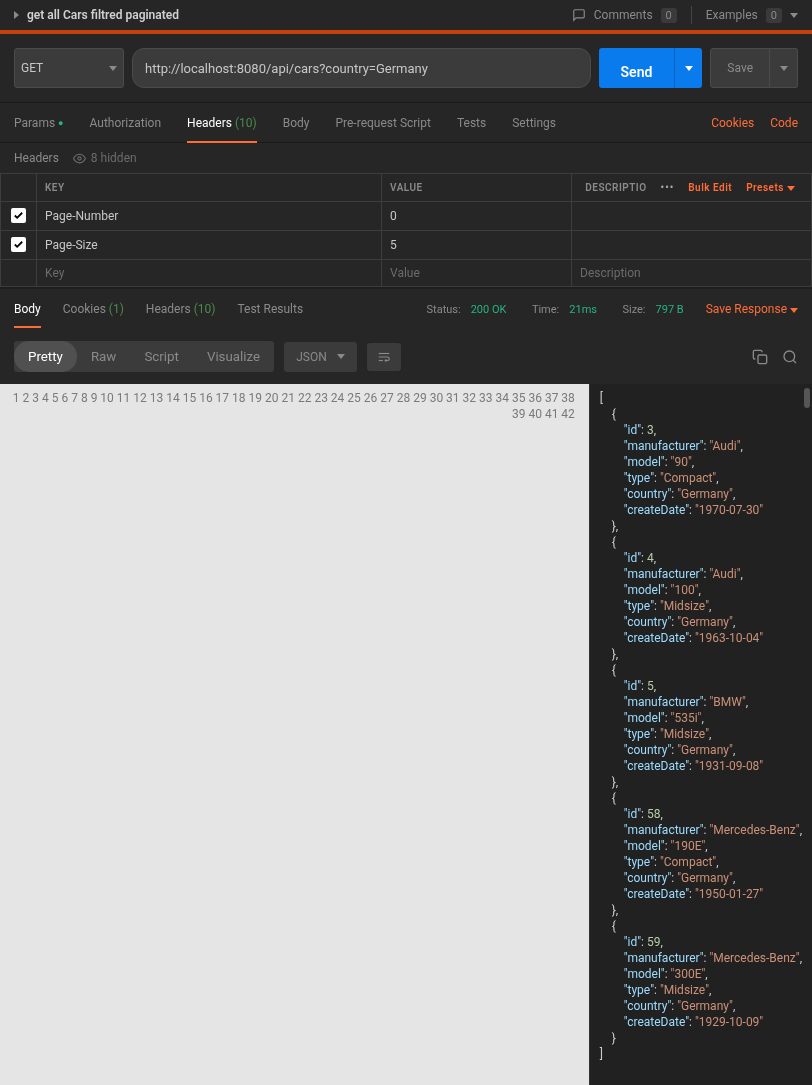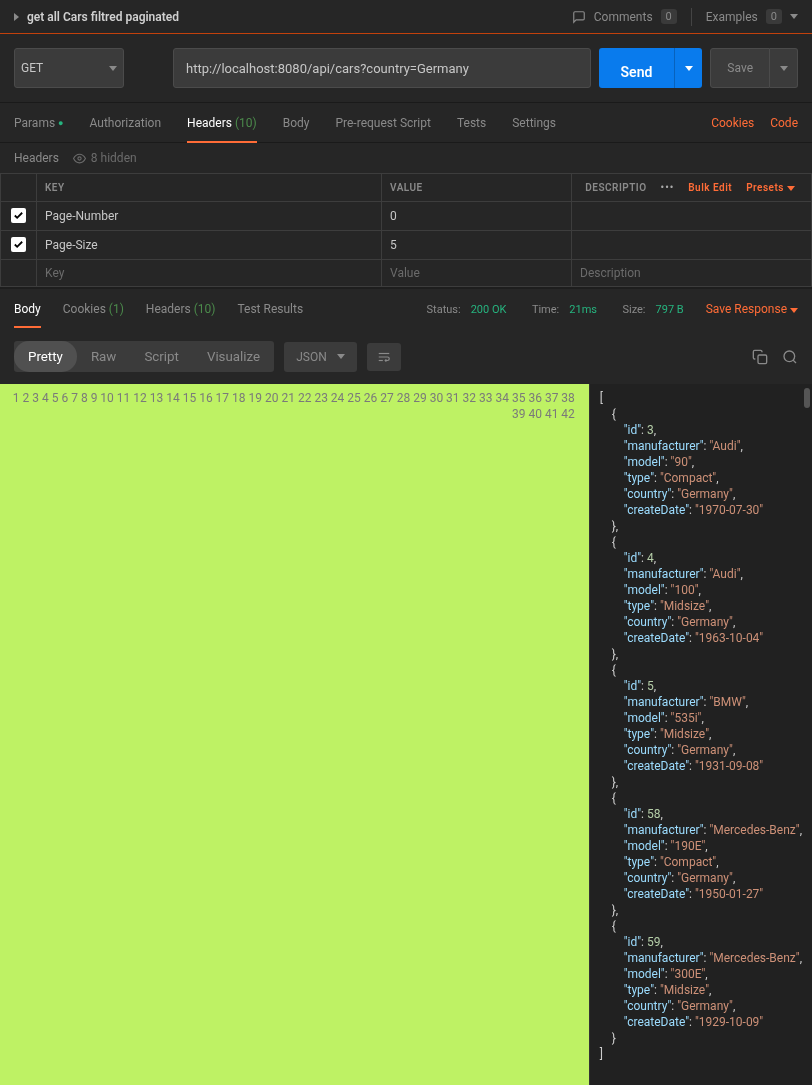--- a/index.html
+++ b/index.html
@@ -17,27 +17,27 @@
     --blue-bright:#0d81ff;
     --green:#5cb85c;
     --green-bright:#26b47f;
     --prop:#9cdcfe;
     --string:#ce9178;
     --num:#b5cea8;
   }
   *{box-sizing:border-box;margin:0;padding:0;font-family:-apple-system,BlinkMacSystemFont,"Segoe UI",Roboto,Helvetica,Arial,sans-serif;}
   body{background:var(--bg-dark);color:var(--text);font-size:12px;width:812px;}
   .app{display:flex;flex-direction:column;height:1085px;}
-  .req-title{height:34px;background:var(--bg);display:flex;align-items:center;padding:0 14px;gap:8px;border-bottom:1px solid #c2410c;}
+  .req-title{height:34px;background:var(--bg);display:flex;align-items:center;padding:0 14px;gap:8px;border-bottom:4px solid #c2410c;}
   .spacer{flex:1;}
   .title-side{display:flex;align-items:center;gap:8px;color:var(--text-dim);}
   .badge-count{background:#3a3a3a;color:var(--text-dim);border-radius:3px;padding:1px 5px;font-size:11px;}
   .req-bar{padding:14px;background:var(--bg);display:flex;gap:8px;border-bottom:1px solid #1a1a1a;}
   .method-sel{background:var(--bg-input);border:1px solid #4b4b4b;color:var(--text);height:40px;display:flex;align-items:center;padding:0 6px;width:110px;border-radius:3px;justify-content:space-between;}
-  .url-inp{flex:1;background:var(--bg-input);border:1px solid #4b4b4b;color:var(--text);height:40px;border-radius:3px;padding:0 12px;font-size:13px;margin-left:41px;}
+  .url-inp{flex:1;background:var(--bg-input);border:1px solid #4b4b4b;color:var(--text);height:40px;border-radius:12px;padding:0 12px;font-size:13px;}
   .btn-send{background:#097bed;color:#fff;border:none;height:40px;padding:16px 22px;font-weight:600;font-size:14px;border-radius:3px 0 0 3px;}
   .btn-send-arrow{background:#097bed;color:#fff;border:none;border-left:1px solid rgba(0,0,0,0.2);height:40px;width:28px;border-radius:0 3px 3px 0;display:flex;align-items:center;justify-content:center;}
   .btn-save{background:var(--bg-input);color:var(--text-dim);border:1px solid #4b4b4b;height:40px;padding:0 16px;border-radius:3px 0 0 3px;display:flex;align-items:center;}
   .btn-save-arrow{background:var(--bg-input);color:var(--text-dim);border:1px solid #4b4b4b;border-left:none;height:40px;width:28px;border-radius:0 3px 3px 0;display:flex;align-items:center;justify-content:center;}
   .req-tabs{background:var(--bg);display:flex;align-items:center;padding:0 14px;height:40px;border-bottom:1px solid #1a1a1a;gap:26px;}
   .req-tab{color:var(--text-dim);padding:12px 0;position:relative;}
   .req-tab.active{color:#fff;}
   .req-tab.active::after{content:"";position:absolute;bottom:-1px;left:0;right:0;height:2px;background:var(--orange);}
   .dot-green{color:var(--green-bright);font-size:9px;vertical-align:middle;margin-left:3px;}
   .count-green{color:#4b8a4b;margin-top:38px;}
@@ -57,21 +57,21 @@
   .resp-meta{display:flex;align-items:center;gap:10px;color:var(--text-dim);font-size:11px;}
   .resp-meta .g{color:var(--green-bright);}
   .body-toolbar{background:var(--bg);display:flex;align-items:center;padding:12px 14px;gap:0;}
   .view-seg{background:var(--bg-input);border-radius:3px;display:flex;overflow:hidden;}
   .view-btn{background:transparent;border:none;color:var(--text-dim);padding:8px 14px;}
   .view-btn.active{background:#505050;color:#fff;border-radius:15px;}
   .lang-sel{background:var(--bg-input);border-radius:3px;color:var(--text-dim);padding:8px 12px;margin-left:10px;display:flex;align-items:center;gap:10px;}
   .wrap-btn{background:var(--bg-input);border-radius:3px;color:var(--text-dim);padding:7px 9px;margin-left:10px;}
   .code-area{flex:1;background:#212121;display:flex;overflow:auto;font-family:Consolas,Monaco,monospace;font-size:12px;line-height:16px;position:relative;}
   .scrollbar-v{position:absolute;right:2px;top:4px;width:6px;height:20px;background:#555;border-radius:3px;}
-  .gutter{background:#bef264;color:#7a7a7a;text-align:right;padding:6px 14px 6px 10px;user-select:none;border-right:1px solid #333;}
+  .gutter{background:#e5e5e5;color:#7a7a7a;text-align:right;padding:6px 14px 6px 10px;user-select:none;border-right:1px solid #333;}
   .code{padding:6px 10px;white-space:pre;color:#ccc;}
   .p{color:var(--prop);}
   .s{color:var(--string);}
   .n{color:var(--num);}
   .eye-icon{display:inline-flex;align-items:center;gap:5px;color:var(--text-dimmer);}
   svg{display:block;}
   .tri-down{width:0;height:0;border-left:4px solid transparent;border-right:4px solid transparent;border-top:5px solid currentColor;display:inline-block;}
   .tri-right{width:0;height:0;border-top:4px solid transparent;border-bottom:4px solid transparent;border-left:5px solid currentColor;display:inline-block;}
 </style>
 </head>

